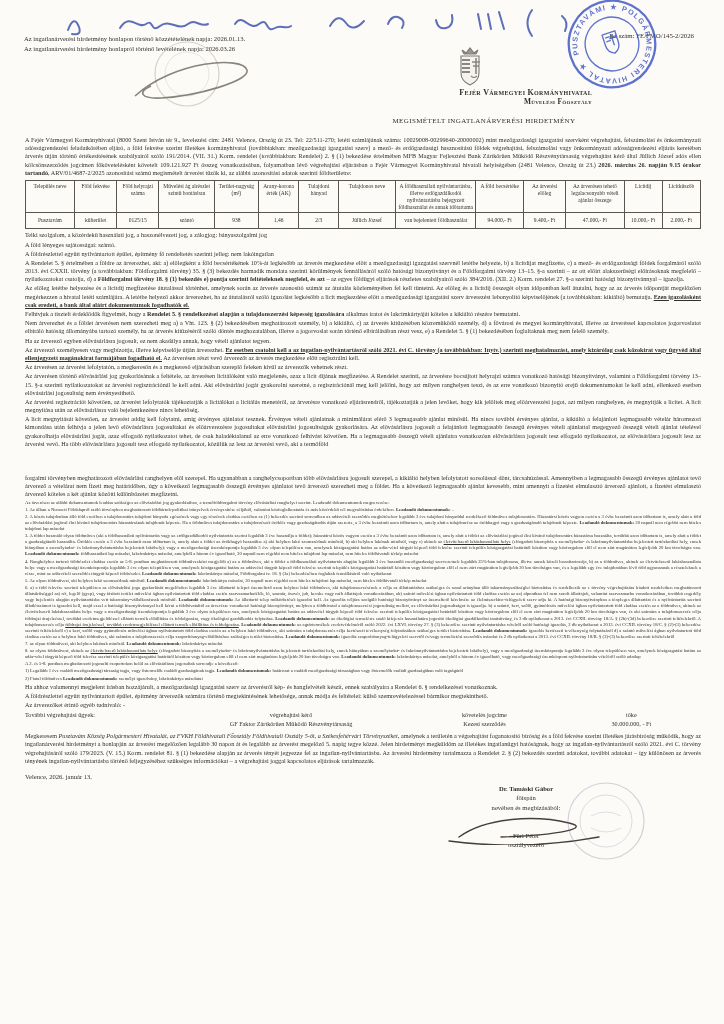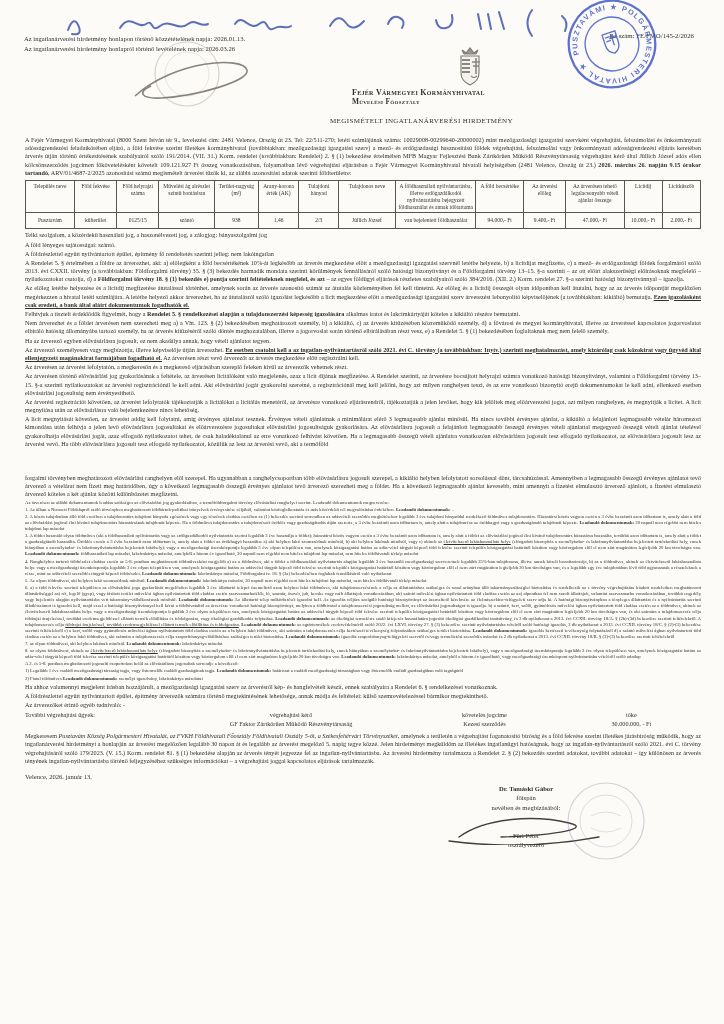--- a/index.html
+++ b/index.html
@@ -1,24 +1,24 @@
 <!DOCTYPE html>
 <html><head>
 <meta charset="utf-8">
 <style>
   html,body{margin:0;padding:0;background:#888;}
   .page{position:relative;width:724px;height:1024px;margin:0 auto;background:#fcfbf8;
         font-family:"Liberation Serif", serif;color:#33302c;overflow:hidden;}
   .abs{position:absolute;}
   .meta-lines{left:24px;top:34px;font-size:6.6px;line-height:1.55;}
   .ikt{right:30px;top:32px;font-size:6.8px;}
-  .office-block{left:352px;top:88px;width:240px;text-align:left;}
+  .office-block{left:352px;top:88px;width:240px;text-align:right;}
   .office-name{font-variant:small-caps;font-weight:bold;font-size:8px;letter-spacing:.3px;}
   .office-dept{font-variant:small-caps;font-weight:bold;font-size:7.4px;letter-spacing:.3px;}
-  .doc-title{left:330px;top:117px;width:290px;font-size:7px;letter-spacing:.4px;}
+  .doc-title{left:339px;top:117px;width:290px;text-align:center;font-size:7px;letter-spacing:.4px;}
   .flow{position:absolute;left:25px;right:23px;top:136px;}
   .blk{margin:0 0 1px 0;text-align:justify;font-size:6.2px;line-height:1.32;}
   .blk.tight{text-align:left;}
   .blk.fine{font-size:4.7px;line-height:1.3;}
   .blk.gap{height:24px;}
   .b{font-weight:bold;} .u{text-decoration:underline;} .i{font-style:italic;}
   table.auction{border-collapse:collapse;width:100%;margin:3px 0 2px 0;table-layout:fixed;}
   table.auction th,table.auction td{border:0.8px solid #5a554e;font-weight:normal;
      font-size:5.5px;line-height:1.25;padding:2px 1px;text-align:center;vertical-align:top;}
   table.auction td{vertical-align:middle;padding:4px 1px;}

